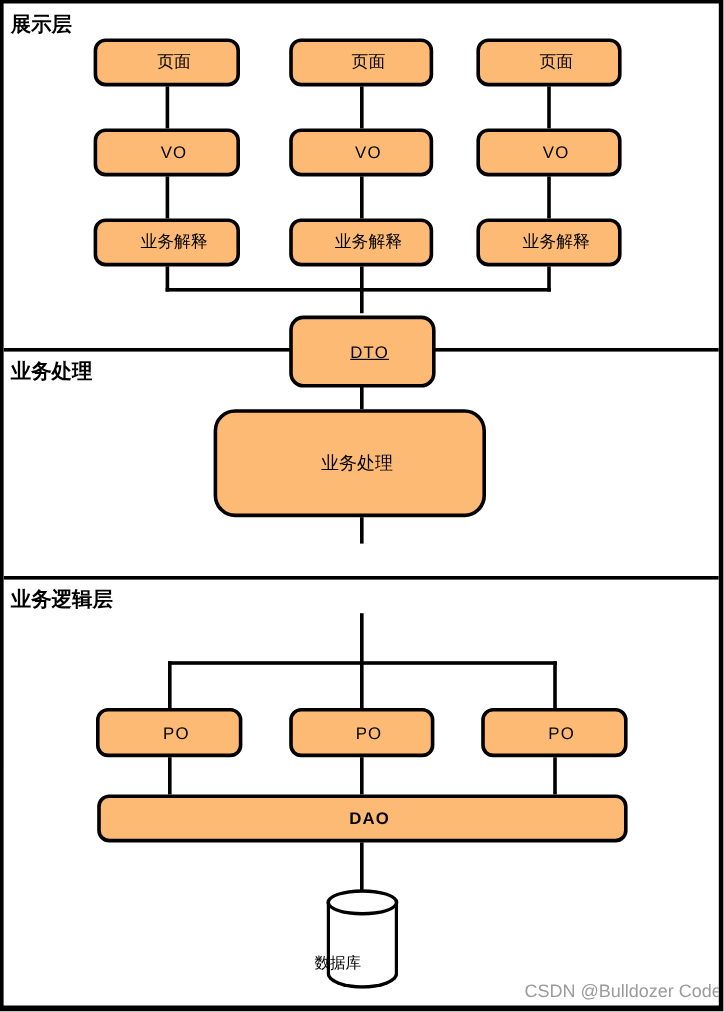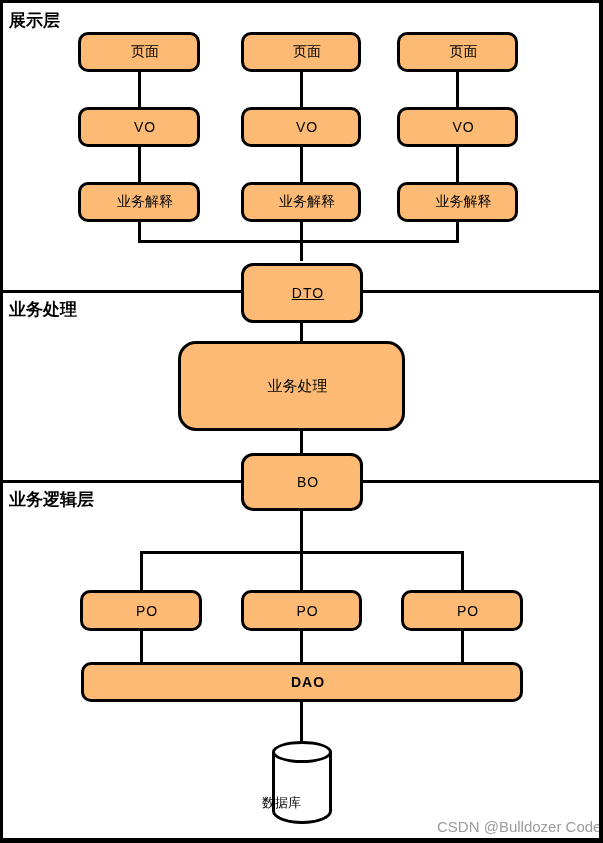--- a/index.html
+++ b/index.html
@@ -100,21 +100,20 @@
   <div class="node" style="left:75px;top:179px;width:122px;height:40px;">业务解释</div>
   <div class="node" style="left:238px;top:179px;width:120px;height:40px;">业务解释</div>
   <div class="node" style="left:394px;top:179px;width:121px;height:40px;">业务解释</div>
 
   <div class="node latin mid" style="left:238px;top:260px;width:122px;height:60px;text-decoration:underline;">DTO</div>
 
   <div class="vline" style="left:296.5px;top:315px;height:23px;"></div>
   <div class="node big" style="left:175px;top:338px;width:227px;height:90px;">业务处理</div>
   <div class="vline" style="left:296.5px;top:428px;height:22px;"></div>
 
-  <div class="node latin mid" style="left:238px;top:450px;width:122px;height:58px;">BO</div>
 
   <div class="vline" style="left:296.5px;top:508px;height:79px;"></div>
   <div class="hline" style="left:136.5px;top:548px;width:324px;"></div>
   <div class="vline" style="left:136.5px;top:548px;height:39px;"></div>
   <div class="vline" style="left:457.5px;top:548px;height:39px;"></div>
 
   <div class="node latin" style="left:77px;top:587px;width:122px;height:41px;">PO</div>
   <div class="node latin" style="left:238px;top:587px;width:121px;height:41px;">PO</div>
   <div class="node latin" style="left:398px;top:587px;width:122px;height:41px;">PO</div>
 

